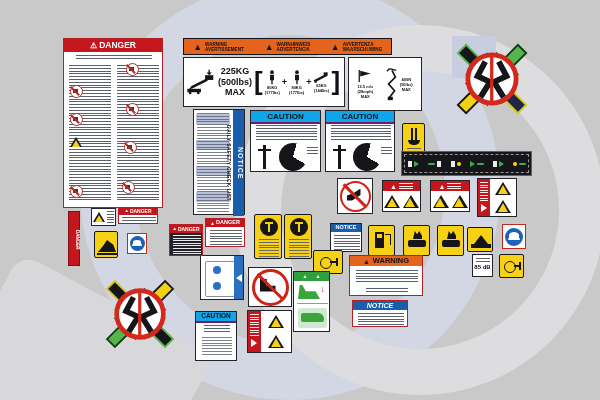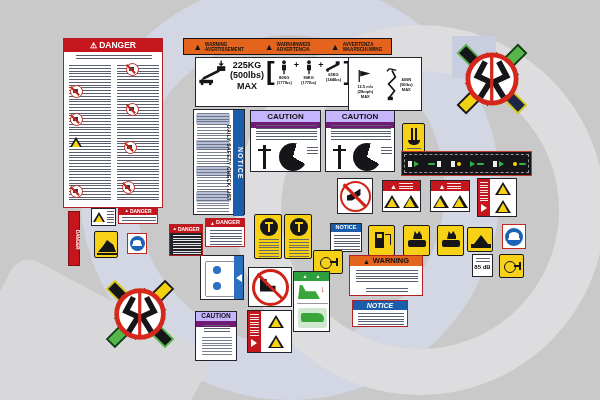--- a/index.html
+++ b/index.html
@@ -10,21 +10,21 @@
   .wm{position:absolute;border-radius:50%}
   .wm1{left:80px;top:-20px;width:420px;height:420px;border:55px solid #d3d7e4;box-sizing:border-box}
   .wm2{left:235px;top:25px;width:370px;height:370px;border:46px solid #dddddf;box-sizing:border-box}
   .wm3{left:-30px;top:295px;width:220px;height:160px;background:#d8d8da;border-radius:20px;transform:rotate(28deg)}
   .wm4{left:452px;top:36px;width:44px;height:42px;background:#c9cde0;border-radius:0}
   
   .bw{background:#fff;border:1px solid #23232b}
   .ylab{background:#f6d115;border:1.6px solid #17171c;border-radius:2px}
   .hdr{display:flex;align-items:center;justify-content:center;font-weight:bold;gap:2px;line-height:1}
   .red{background:#c4161c;color:#fff}
-  .yel{background:#c4b5fd;color:#111;border-bottom:6px solid #701a75}
+  .yel{background:#0ea5e9;color:#111;border-bottom:2px solid #701a75}
   .blu{background:#1a5dab;color:#fff}
   .org{background:#e4641e;color:#111}
   .grn{background:#2f9e3d;color:#fff}
   
   .tl{background:repeating-linear-gradient(180deg,#596070 0,#596070 1px,transparent 1px,transparent 2.8px)}
   .tlw{background:repeating-linear-gradient(180deg,rgba(255,255,255,.9) 0,rgba(255,255,255,.9) 1px,transparent 1px,transparent 2.6px)}
   
   .noc{border:2.5px solid #d02318;border-radius:50%;background:#fff;position:relative}
   .noc .blob{position:absolute;background:#141418}
   .noc .slash{position:absolute;left:-8%;top:44%;width:116%;height:11%;background:#d02318;transform:rotate(45deg)}
@@ -119,21 +119,21 @@
     </div>
     <div class="cell" style="gap:3px">
       <span style="font-size:9px;color:#15151a">▲</span>
       <div style="font-weight:bold;font-size:4.6px;text-align:left">
         <div>AVVERTENZA</div>
         <div>WAARSCHUWING</div>
       </div>
     </div>
   </div>
 
-  <div class="d bw" style="left:195px;top:57px;width:162px;height:50px;display:flex;padding:2px;gap:2px">
+  <div class="d bw" style="left:183px;top:57px;width:162px;height:50px;display:flex;align-items:center;padding:2px;gap:2px">
     <svg width="30" height="26" viewBox="0 0 44 36">
       <rect x="2" y="28" width="20" height="5" fill="#15151a"></rect>
       <circle cx="6" cy="34" r="2" fill="#15151a"></circle>
         <circle cx="18" cy="34" r="2" fill="#15151a"></circle>
       <polygon points="4,29 8,24 30,13 32,16 10,27" fill="#15151a"></polygon>
       <rect x="28" y="8" width="12" height="7" fill="#15151a"></rect>
       <rect x="33" y="0" width="2" height="6" fill="#15151a"></rect>
       <polygon points="30,4 34,8 38,4" fill="#15151a"></polygon>
     </svg>
     <div style="font-weight:bold;font-size:9px;text-align:center;line-height:1.15">

